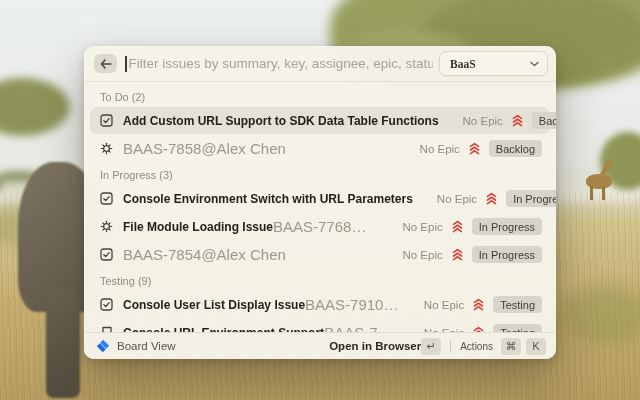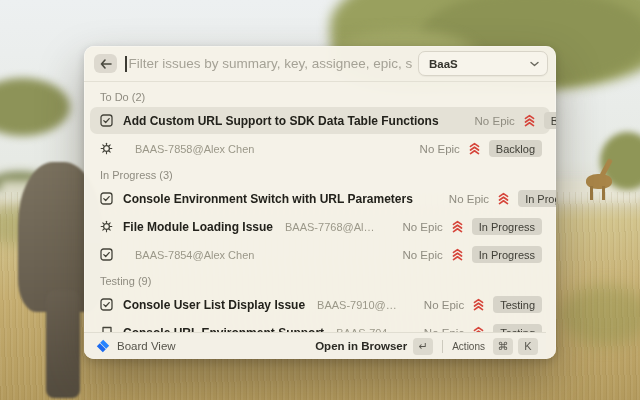--- a/index.html
+++ b/index.html
@@ -32,44 +32,44 @@
     box-shadow:0 22px 45px rgba(55,45,25,0.38), 0 3px 10px rgba(0,0,0,0.18), inset 0 0 0 0.5px rgba(255,255,255,0.6);
     overflow:hidden; }
 
   .searchbar { height:36px; display:flex; align-items:center; padding:0 8px 0 10px; border-bottom:1px solid #e3e0d4; }
   .back-chip { width:23px; height:19px; border:none; border-radius:6px; background:#ddd9cf; color:#4a493f;
     display:flex; align-items:center; justify-content:center; flex:none; cursor:pointer; }
   .caret { width:1.5px; height:16px; background:#3c3b33; margin-left:8px; flex:none; }
   .search-input { flex:1; border:none; outline:none; background:transparent; font-size:13.5px; color:#26251f;
     padding:0 6px 0 2px; font-family:"Liberation Sans", sans-serif; min-width:0; }
   .search-input::placeholder { color:#a5a296; opacity:1; }
-  .dropdown { flex:none; width:130px; height:25px; border:1px solid #d8d4c8; border-radius:7px; background:#f7f4eb;
-    display:flex; align-items:center; padding:0 8px 0 10px; cursor:pointer; box-shadow:0 0.5px 1px rgba(0,0,0,0.04); }
+  .dropdown { flex:none; width:109px; height:25px; border:1px solid #d8d4c8; border-radius:7px; background:#f7f4eb;
+    display:flex; align-items:center; padding:0 8px 0 10px; cursor:pointer; box-shadow:0 0.5px 1px rgba(0,0,0,0.04);font-family:Liberation Serif, serif; }
   .dropdown .dval { flex:1; font-size:11.5px; font-weight:bold; color:#35342d; }
 
   .list { padding:2px 6px 0 6px; height:250px; overflow:hidden; }
   .section-label { font-size:11px; color:#8f8c80; margin:7px 0 4px 10px; }
   .row { height:27px; display:flex; align-items:center; border-radius:7px; padding:0 8px 0 9px; cursor:pointer; margin-bottom:1px; }
   .row.selected { background:#e4e1d6; }
   .ticon { display:none; width:15px; height:15px; margin-right:9px; flex:none; align-items:center; justify-content:center; }
   .row[data-type="task"] .ticon-task { display:flex; }
   .row[data-type="bug"] .ticon-bug { display:flex; }
   .row[data-type="story"] .ticon-story { display:flex; }
   .row .title { font-size:12px; font-weight:bold; color:#23221c; white-space:nowrap; }
-  .row .keya { font-size:11px; color:#9b9889; margin-left:12px; white-space:nowrap; overflow:hidden; text-overflow:ellipsis; }
+  .row .keya { font-size:15px; color:#9b9889; margin-left:0; white-space:nowrap; overflow:hidden; text-overflow:ellipsis; }
   .row .spacer { flex:1; min-width:6px; }
   .row .epic { font-size:11.5px; color:#8f8c80; white-space:nowrap;padding-left:18px; }
   .row .prio { display:flex; align-items:center; margin:0 9px; flex:none; }
   .row .badge { font-size:11px; color:#3f3e36; background:#d7d4c9; border-radius:4px; padding:2.5px 7px; white-space:nowrap; flex:none; }
 
-  .footer { position:absolute; left:0; right:10px; bottom:0; height:27px; border-top:1px solid #e0ddd1;
+  .footer { position:absolute; left:0; right:2px; bottom:0; height:27px; border-top:1px solid #e0ddd1;
     display:flex; align-items:center; padding:0 8px 0 12px; background:rgba(243,240,229,0.9); }
   .footer .src-label { font-size:11.5px; color:#55534a; margin-left:7px; }
   .footer .fspacer { flex:1; }
-  .primary-action { display:flex; align-items:center; gap:6px; cursor:pointer; }
+  .primary-action { display:flex; align-items:center; gap:0; cursor:pointer; }
   .primary-action .plabel { font-size:11.5px; font-weight:bold; color:#2b2a24; }
   .kcap { min-width:20px; height:17px; padding:0 4px; background:#dcd9ce; border-radius:4px; color:#5a5850;
     font-size:11px; display:flex; align-items:center; justify-content:center; }
   .vdiv { width:1px; height:13px; background:#cdcabe; margin:0 9px; }
   .actions-group { display:flex; align-items:center; gap:5px; cursor:pointer; }
   .actions-group .alabel { font-size:10px; color:#55534a; margin-right:3px; }
 
   svg { display:block; }
 </style>
 </head>

